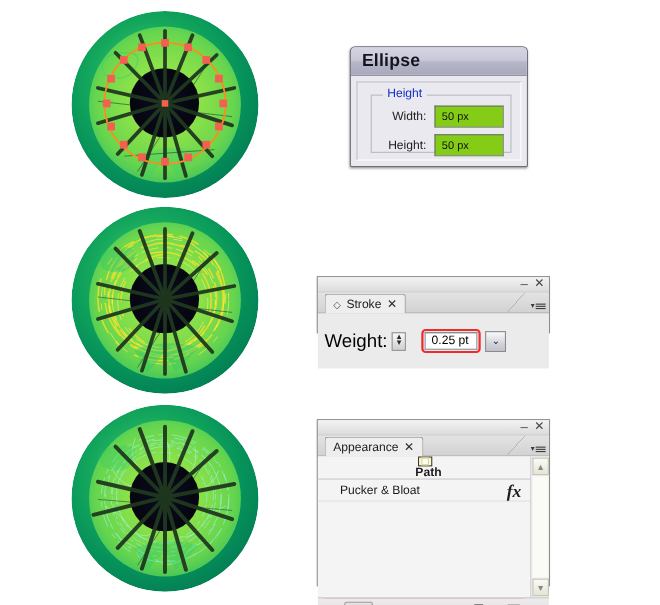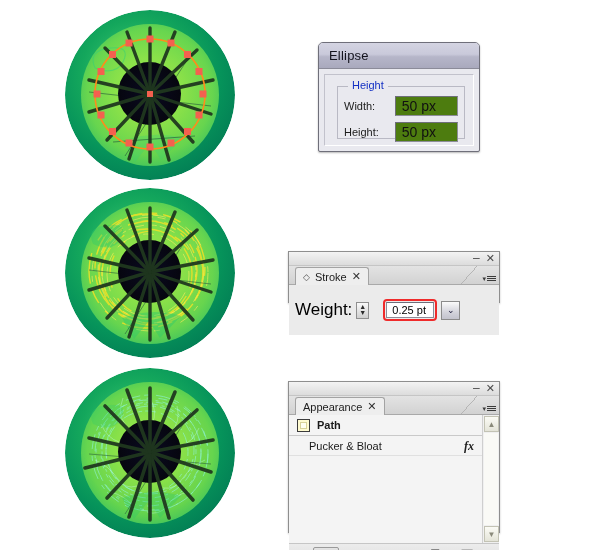--- a/index.html
+++ b/index.html
@@ -65,21 +65,21 @@
   }
   #ellipse-dialog .titlebar {
     height: 26px;
     border-radius: 4px 4px 0 0;
     background: linear-gradient(to bottom, #d4d4e2 0%, #c9c9da 45%, #b6b6c9 55%, #a9a9bd 100%);
     border-bottom: 1px solid #8b8b99;
     display: flex; align-items: center;
     padding-left: 10px;
   }
   #ellipse-dialog .titlebar .title {
-    font-weight: normal; font-size: 13px; color: #14141e;
+    font-weight: bold; font-size: 16px; color: #14141e;
     letter-spacing: .2px;
   }
   #ellipse-dialog .body {
     position: relative;
     margin: 5px; height: 72px;
     background: #e9e9ef;
     border: 1px solid #ffffff;
     border-top-color: #c2c2cc;
     border-left-color: #c2c2cc;
   }
@@ -92,27 +92,27 @@
     position: absolute; top: -8px; left: 10px;
     background: #e9e9ef; padding: 0 4px;
     color: #1330c4; font-size: 11px;
   }
   .fieldrow {
     position: absolute; display: flex; align-items: center;
     left: 6px; right: 6px; height: 20px;
   }
   .fieldrow.r1 { top: 9px; }
   .fieldrow.r2 { top: 35px; }
-  .fieldrow .lbl { width: 56px; text-align: left; padding-right: 7px; font-size: 11px; }
+  .fieldrow .lbl { width: 56px; text-align: right; padding-right: 7px; font-size: 11px; }
   .textinput {
     width: 70px; height: 20px;
-    background: #4d7c0f;
+    background: #84cc16;
     border: 1px solid #8d8d99;
     border-top-color: #6e6e7a; border-left-color: #6e6e7a;
-    font-size: 14px; color: #111;
+    font-size: 10px; color: #111;
     display: flex; align-items: center; padding-left: 6px;
   }
 
   
   .dock {
     position: absolute;
     background: #e8e8e8;
     border: 1px solid #8e8e8e;
     box-shadow: 0 1px 2px rgba(0,0,0,.22);
   }
@@ -202,21 +202,21 @@
   .app-list {
     position: absolute; left: 0; top: 0; right: 17px; bottom: 22px;
     background: #f4f4f4;
   }
   .app-row {
     position: relative; height: 20px;
     display: flex; align-items: center;
     border-bottom: 1px solid #e0e0e0;
     padding-left: 8px; font-size: 11px; color: #1a1a1a;
   }
-  .app-row.hdr { font-weight: bold; height: 21px; border-bottom: 1px solid #c9c9c9; }
+  .app-row.hdr { font-weight: bold; height: 21px; border-bottom: 1px solid #c9c9c9; flex-direction: column; }
   .swatch-path {
     width: 13px; height: 13px; margin-right: 7px;
     border: 1px solid #3c3c3c; background: #fffbd0;
     display: flex; align-items: center; justify-content: center;
   }
   .swatch-path i { display: block; width: 7px; height: 7px; background: #fffef0; border: 1px solid #d9d39a; }
   .row-label { margin-right: 6px; }
   .row-label.w { width: 44px; }
   .swatch-stroke {
     width: 13px; height: 13px; border: 1px solid #262626; background: #d7e026;
@@ -226,21 +226,21 @@
     width: 13px; height: 13px; border: 1px solid #262626; background: #ffffff;
     margin-right: 11px; position: relative; overflow: hidden;
   }
   .swatch-none:after {
     content:""; position: absolute; left: -2px; top: 5px; width: 19px; height: 2px;
     background: #e21f1f; transform: rotate(-45deg);
   }
   .fx-mark {
     position: absolute; right: 8px; top: 3px;
     font-family: "Liberation Serif", serif; font-style: italic;
-    font-weight: bold; font-size: 12px; color: #202020;
+    font-weight: bold; font-size: 16px; color: #202020;
   }
   .opacity-row {
     position: absolute; left: 3px; bottom: 2px; right: 20px; height: 19px;
     border: 2px solid #ef2b2b; border-radius: 4px;
     display: flex; align-items: center; padding-left: 8px;
     font-size: 11px; color: #1a1a1a; background: #f4f4f4;
   }
   .app-scroll {
     position: absolute; right: 0; top: 0; width: 17px; bottom: 22px;
     background: #f0f0f0; border-left: 1px solid #cfcfcf;

